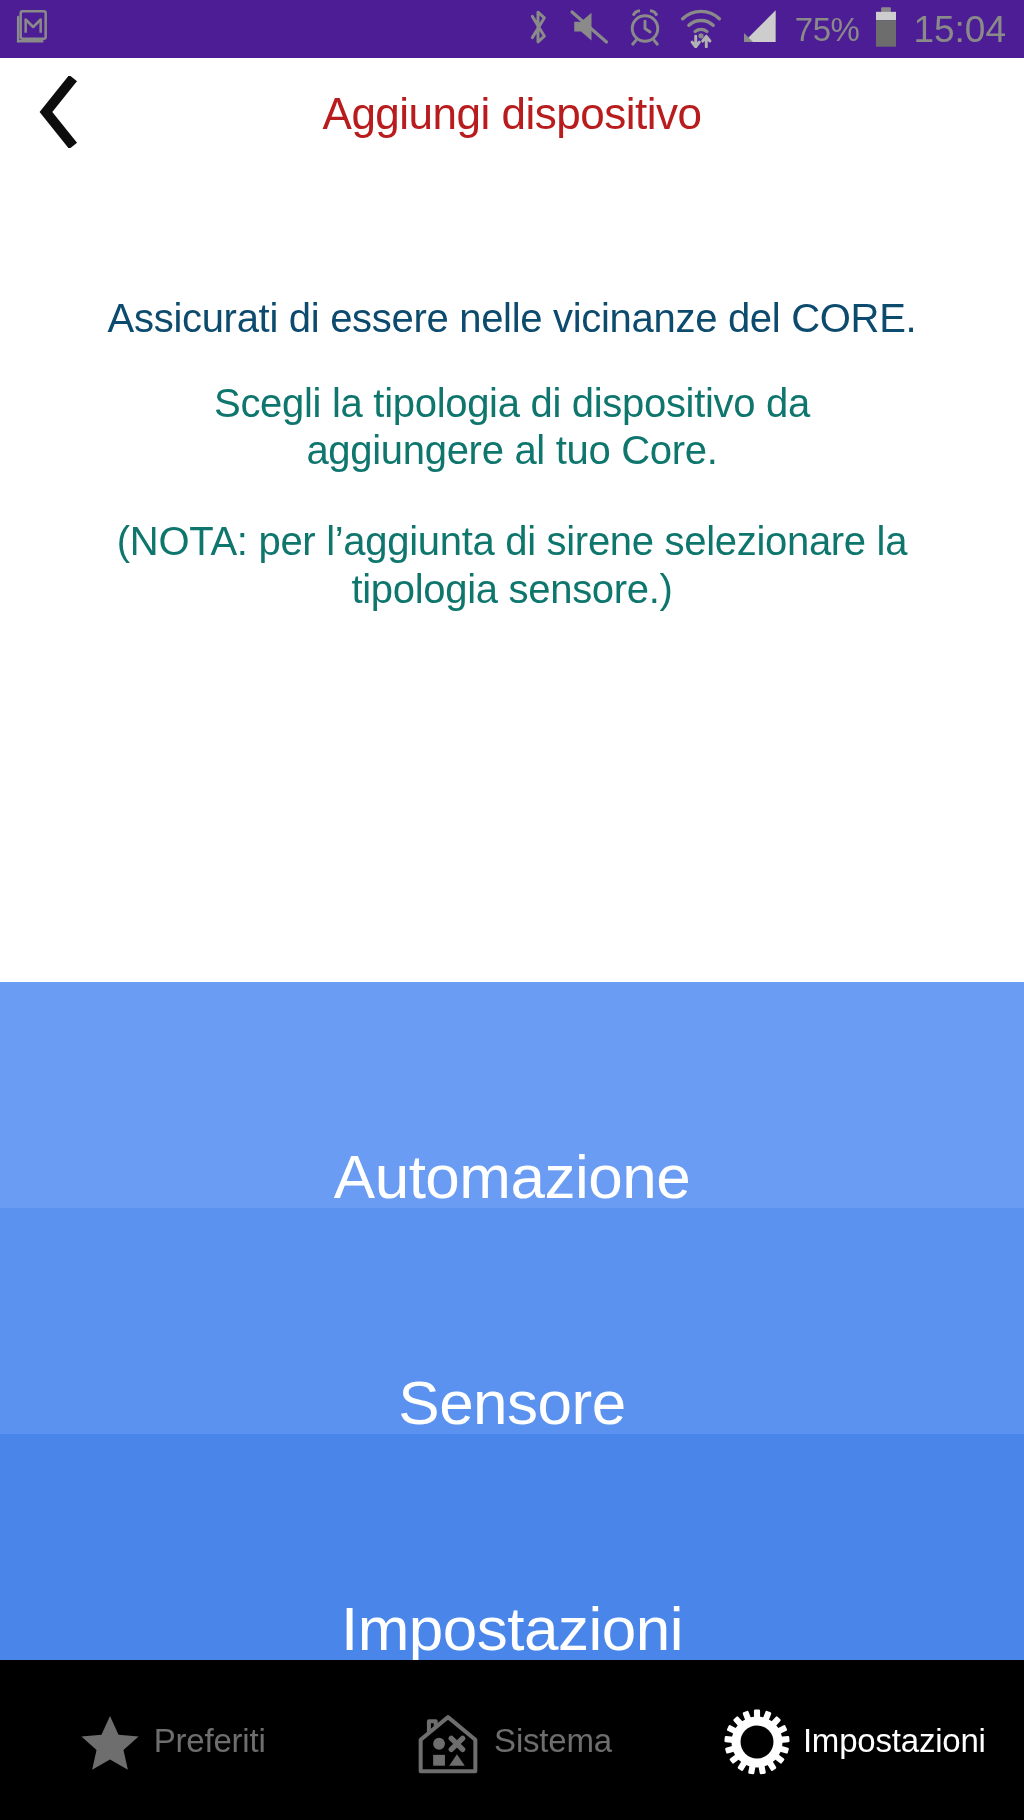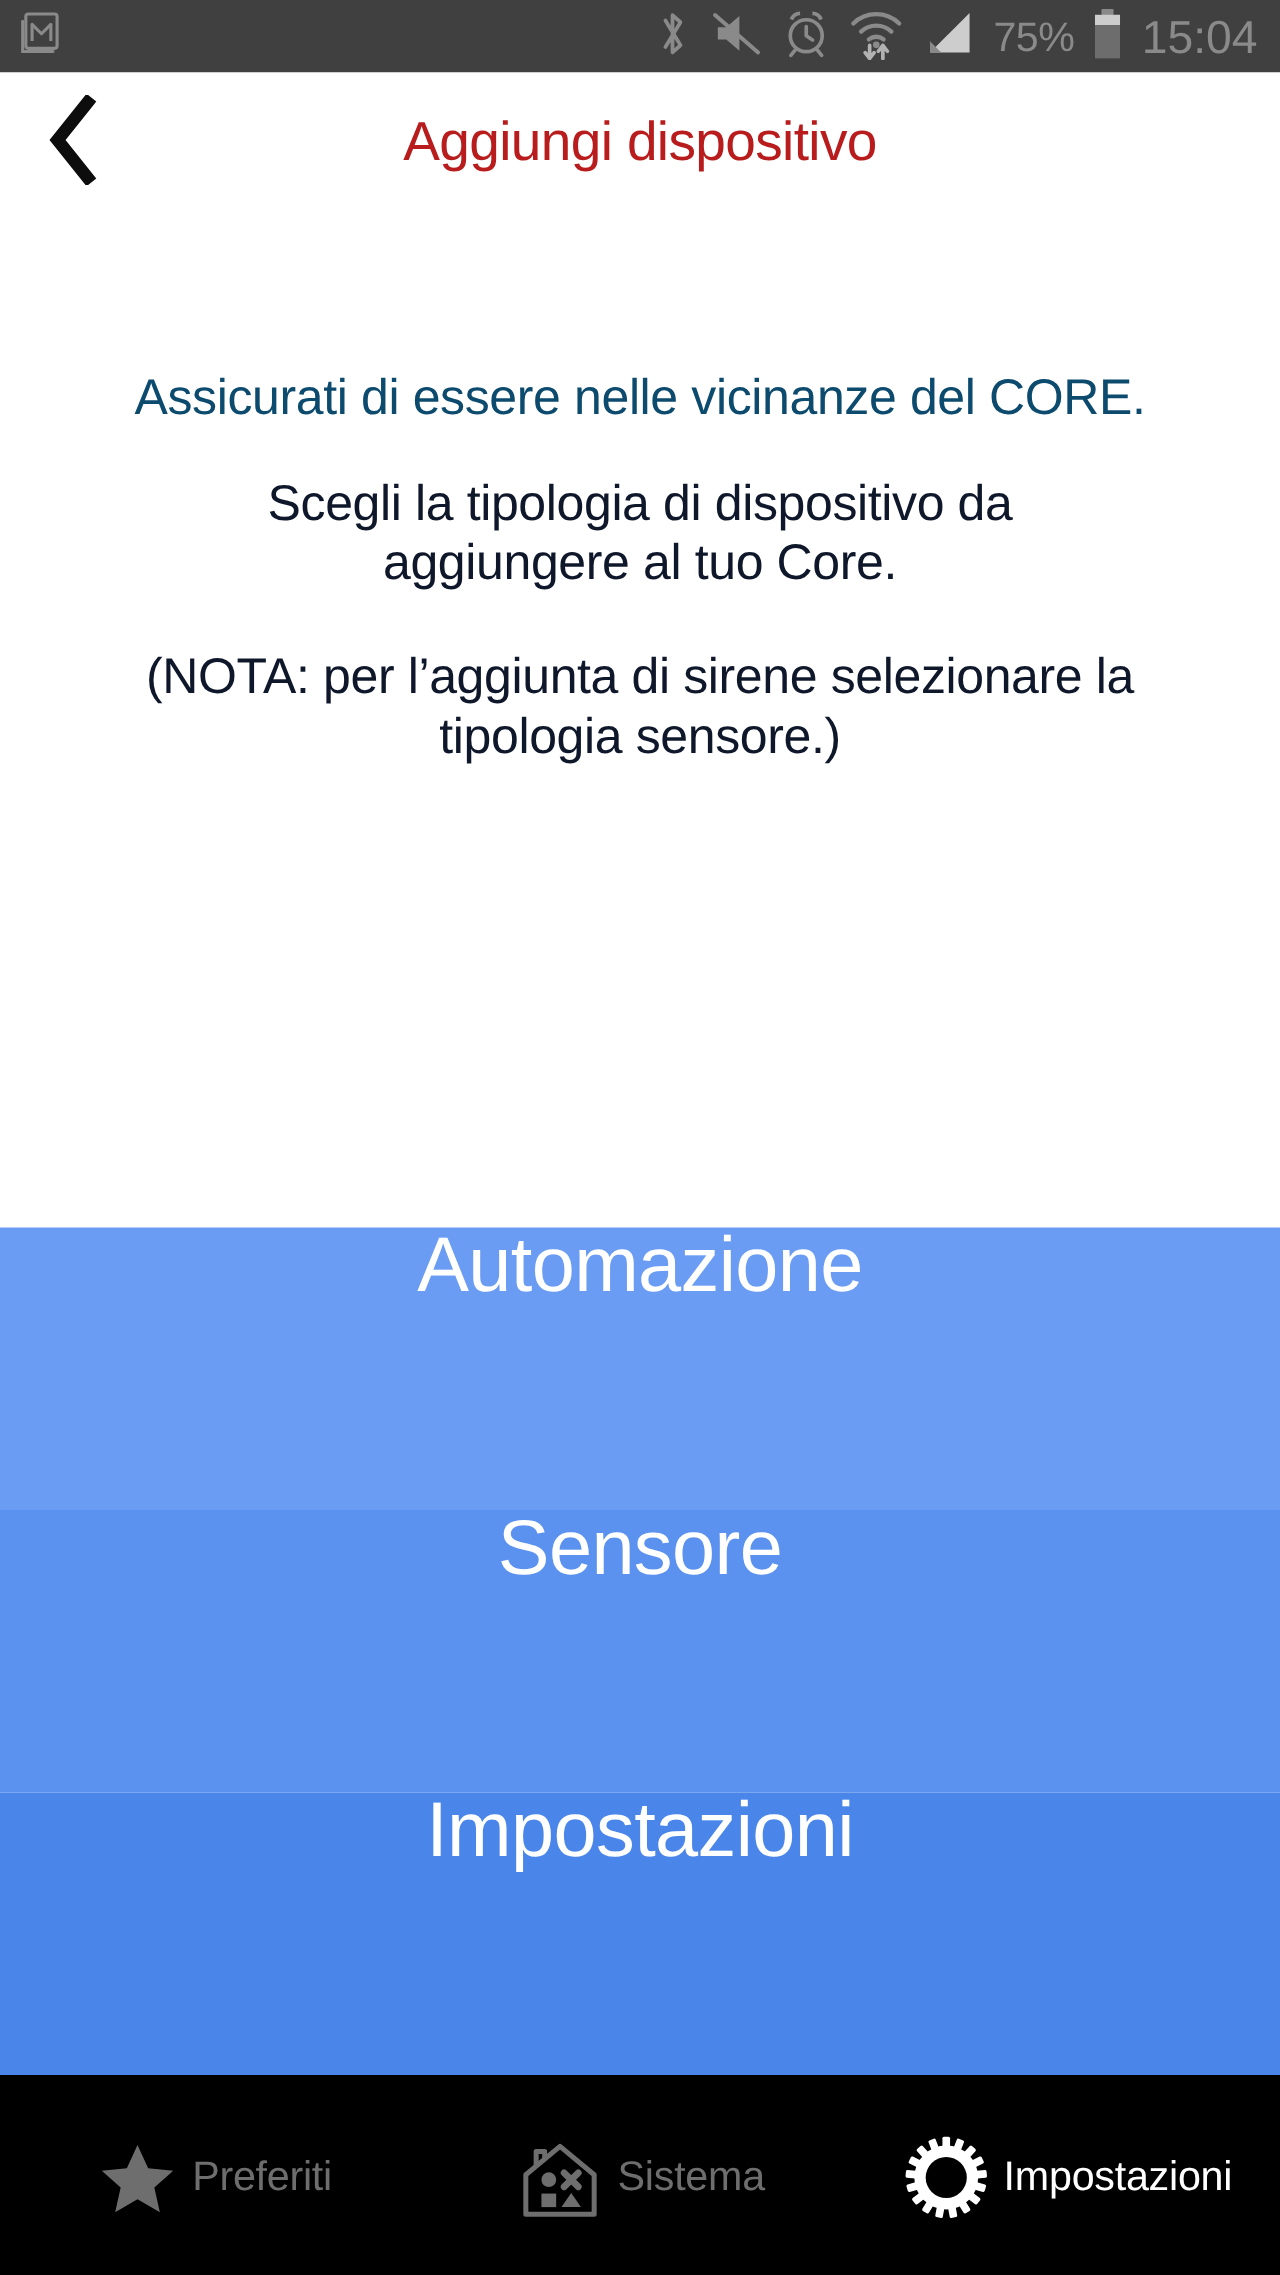--- a/index.html
+++ b/index.html
@@ -12,21 +12,21 @@
   #screen {
     position:relative;
     width:1024px; height:1820px;
     display:flex; flex-direction:column;
     background:#ffffff;
   }
 
   
   .statusbar {
     height:58px; flex:0 0 58px;
-    background:#404040;
+    background:#4c1d95;
     display:flex; align-items:center;
     padding:0 18px 0 14px;
   }
   .sb-left { display:flex; align-items:center; gap:10px; }
   .sb-right {
     margin-left:auto;
     display:flex; align-items:center; gap:14px;
   }
   .sb-icon { display:block; }
   .sb-text {
@@ -74,37 +74,37 @@
   }
   .lead {
     font-size:40px;
     color:#0c4a6e;
     line-height:1.0;
     letter-spacing:-0.3px;
     padding:0 30px;
   }
   .para {
     font-size:40px;
-    color:#0f172a;
+    color:#0f766e;
     line-height:1.18;
     letter-spacing:-0.3px;
     margin-top:42px;
     padding:0 120px;
   }
   .para.note { padding:0 100px; margin-top:44px; }
 
   
   .options {
     flex:1 1 auto;
     display:flex; flex-direction:column;
     justify-content:flex-end;
   }
   .option {
     height:226px;
-    display:flex; align-items:flex-start; justify-content:center;
+    display:flex; align-items:flex-end; justify-content:center;
     cursor:pointer;
   }
   .option-label {
     color:#ffffff;
     font-size:62px;
     font-weight:400;
     letter-spacing:-0.5px;
     line-height:1;
   }
 

